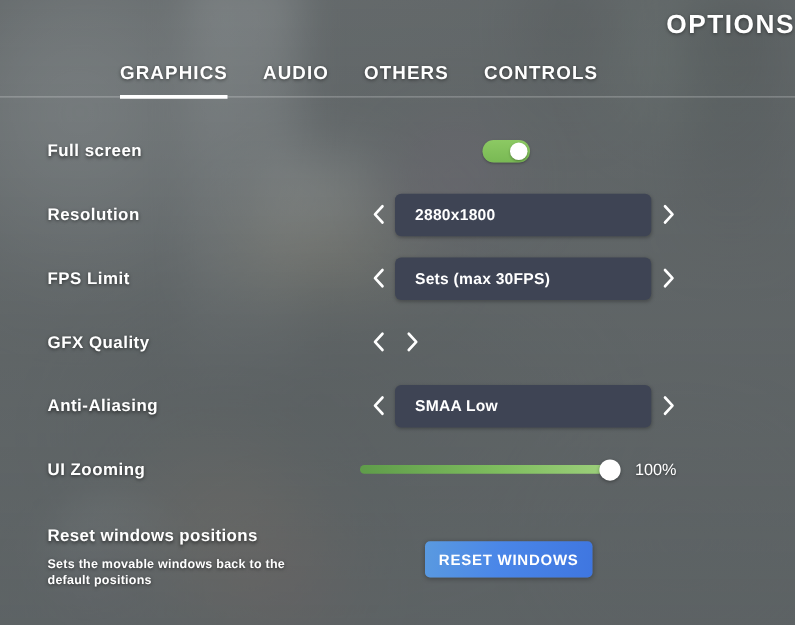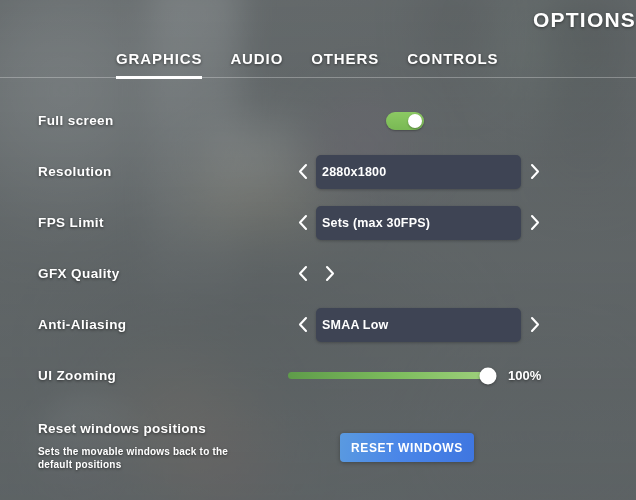--- a/index.html
+++ b/index.html
@@ -114,21 +114,21 @@
   .tab {
     color: #ffffff;
     font-size: 15px;
     font-weight: bold;
     letter-spacing: .9px;
     padding-bottom: 9px;
     cursor: pointer;
     text-shadow: 0 1px 3px rgba(0,0,0,.5);
     border-bottom: 3px solid transparent;
   }
-  .tab.active { border-bottom-color: #ffffff; margin-left: 20px; }
+  .tab.active { border-bottom-color: #ffffff; }
 
   .divider {
     position: absolute;
     top: 77px; left: 0;
     width: 636px;
     height: 1px;
     background: rgba(255,255,255,.28);
   }
 
   .rows { position: absolute; top: 95px; left: 0; width: 636px; }
@@ -181,21 +181,21 @@
     cursor: pointer;
   }
   .chev svg { display: block; }
   .field {
     width: 205px;
     height: 34px;
     border-radius: 5px;
     background: #3e4454;
     display: flex;
     align-items: center;
-    padding-left: 6px;
+    padding-left: 16px;
     cursor: pointer;
     box-shadow: 0 1px 3px rgba(0,0,0,.25);
   }
   .field-value {
     color: #ffffff;
     font-size: 12.5px;
     font-weight: bold;
     letter-spacing: .2px;
   }
 
@@ -221,21 +221,21 @@
     transform: translate(-50%, -50%);
     width: 17px; height: 17px;
     border-radius: 50%;
     background: #ffffff;
     box-shadow: 0 1px 3px rgba(0,0,0,.35);
   }
   .slider-value {
     margin-left: 20px;
     color: #ffffff;
     font-size: 13px;
-    font-weight: bold;
+    font-weight: normal;
     text-shadow: 0 1px 3px rgba(0,0,0,.5);
   }
 
   
   .reset-row {
     position: absolute;
     top: 415px; left: 0;
     width: 636px;
     height: 70px;
   }

